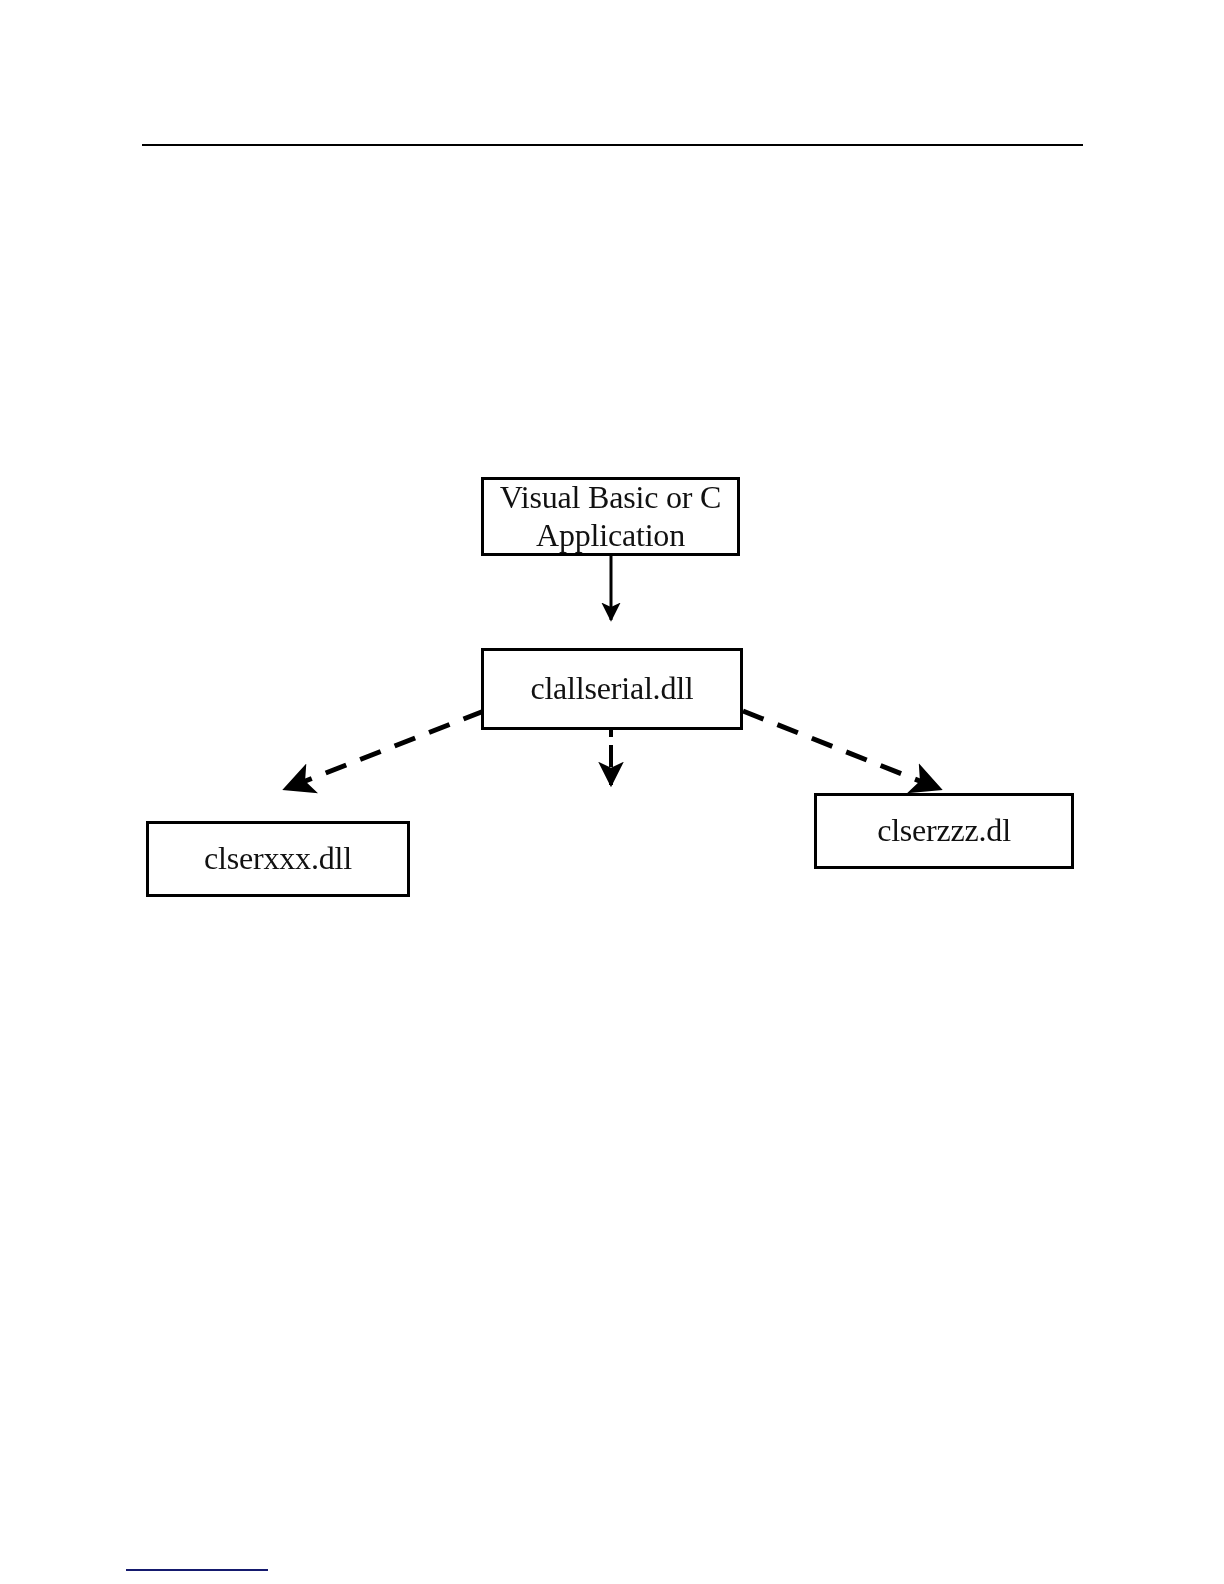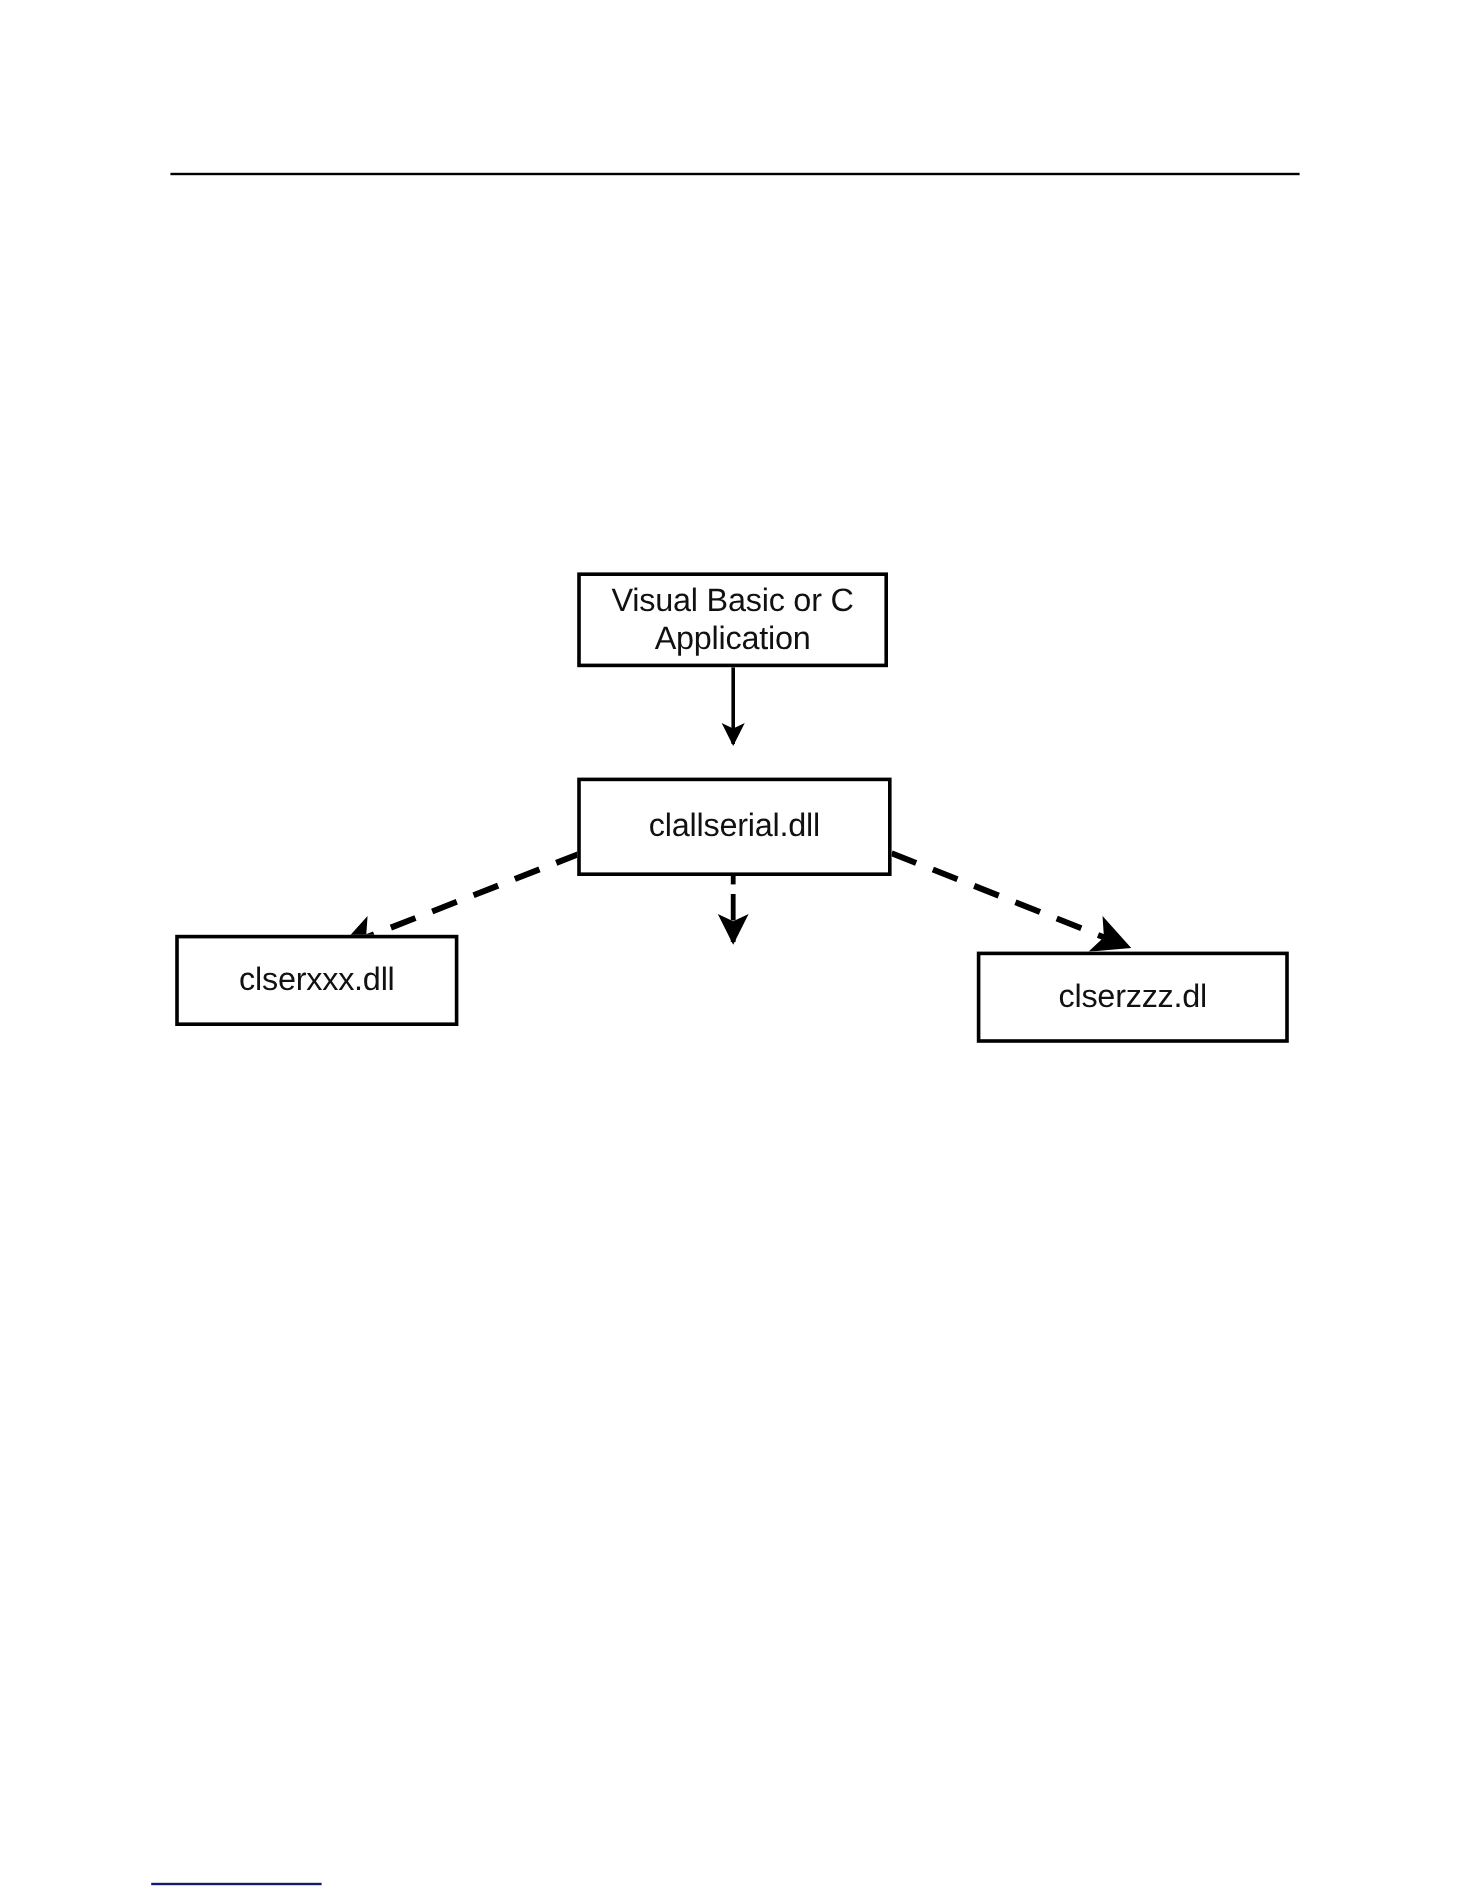--- a/index.html
+++ b/index.html
@@ -65,30 +65,31 @@
     box-sizing: border-box;
     border: 3px solid #000000;
     background: #ffffff;
     display: flex;
     align-items: center;
     justify-content: center;
     text-align: center;
     z-index: 2;
   }
   .node .node-label {
-    font-size: 27px;
+    font-size: 32px;
     line-height: 1.18;
     letter-spacing: -0.2px;
     white-space: pre-line;
     color: #111111;
+    font-family: Liberation Serif, serif;
   }
 
   #node-app      { left: 481px; top: 477px; width: 259px; height: 79px; }
   #node-clall    { left: 481px; top: 629px; width: 262px; height: 82px; margin-top: 19px; }
-  #node-xxx      { left: 146px; top: 779px; width: 236px; height: 76px; }
+  #node-xxx      { left: 146px; top: 821px; width: 264px; height: 76px; }
   #node-yyy      { left: 480px; top: 793px; width: 261px; height: 76px; }
   #node-zzz      { left: 814px; top: 793px; width: 260px; height: 76px; }
 </style>
 </head>
 <body>
 
 <div class="page-sheet"></div>
 
 <div class="header-rule"></div>
 

